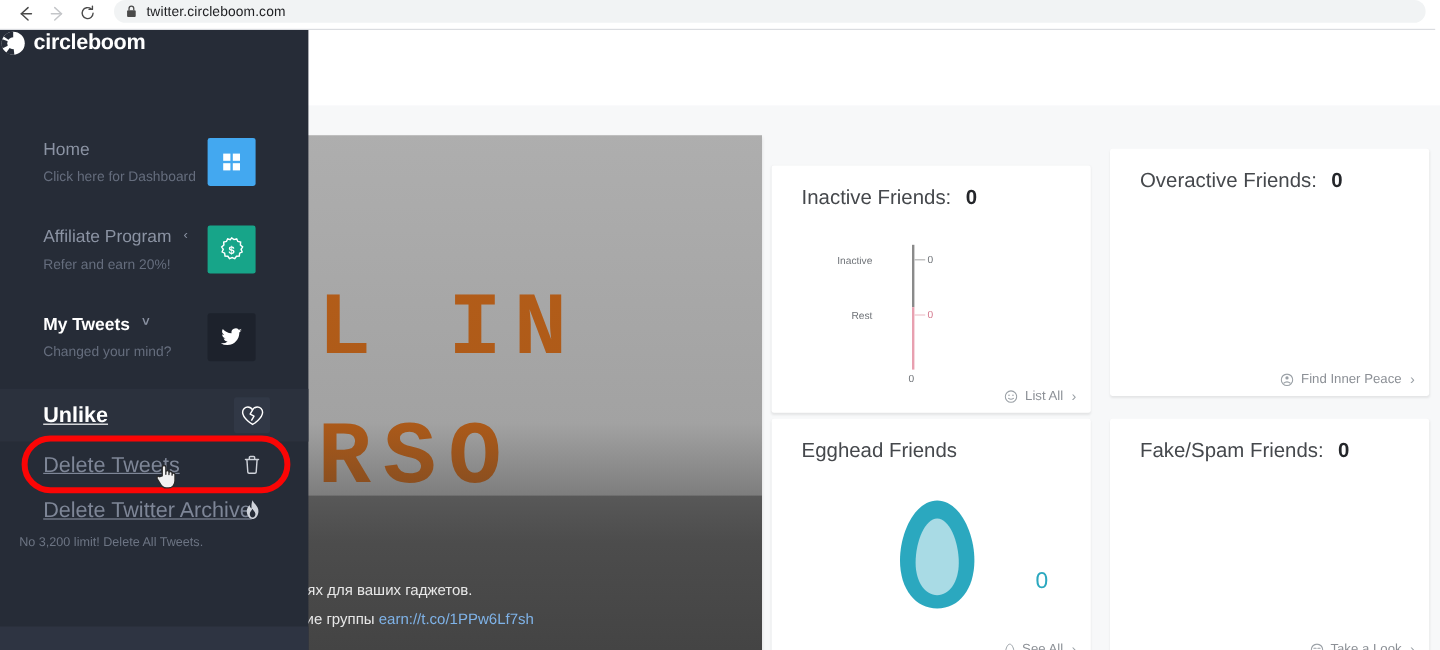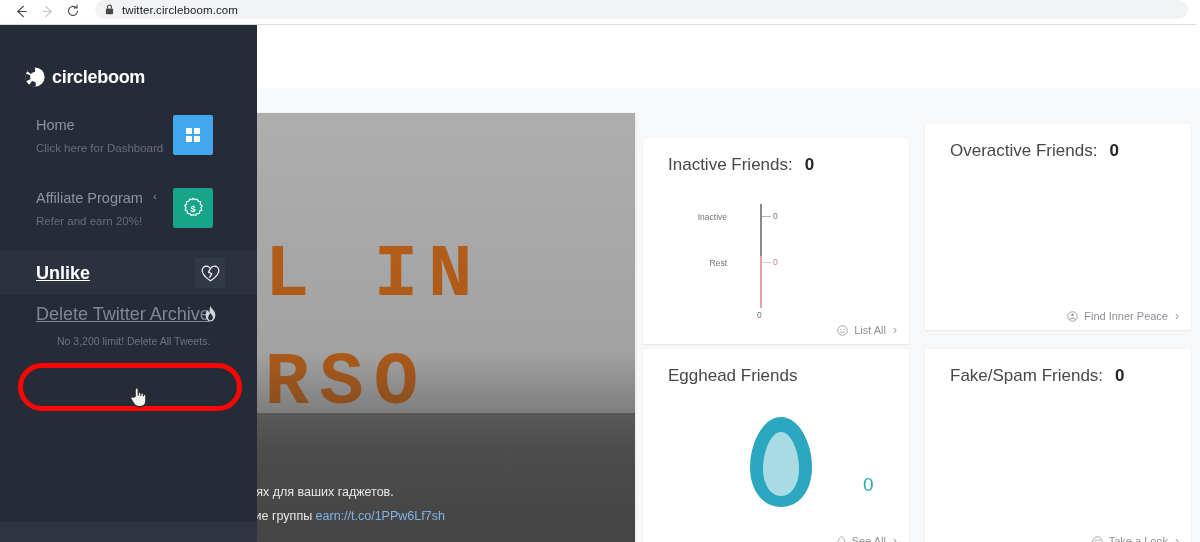--- a/index.html
+++ b/index.html
@@ -49,21 +49,21 @@
 
   
   .sidebar {
     position: absolute; left: 0; top: 0; width: 257px; height: 517px;
     background: #262c37; z-index: 40;
   }
   .sidebar-footer {
     position: absolute; left: 0; bottom: 0; width: 257px; height: 20px;
     background: #2e3442;
   }
-  .brand { height: 63px; display: flex; align-items: flex-end; padding-left: 24px; }
+  .brand { height: 63px; display: flex; align-items: flex-start; }
   .brand-mark { width: 22px; height: 22px; margin-right: 6px; flex: 0 0 auto; }
   .brand-text { color: #ffffff; font-size: 18px; font-weight: bold; letter-spacing: -.3px; }
 
   .nav-gap { height: 17px; }
 
   .nav-item {
     position: relative; height: 73px; padding: 12px 0 0 36px;
   }
   .nav-title {
     font-size: 14.5px; color: #8b93a3; display: flex; align-items: flex-start;
@@ -88,21 +88,21 @@
   .sub-item.selected { background: #2b313d; }
   .sub-label { font-size: 18px; color: #7e8697; text-decoration: underline; }
   .sub-item.selected .sub-label { color: #ffffff; font-weight: bold; }
   .sub-tile {
     position: absolute; right: 32px; top: 4px;
     width: 30px; height: 30px; border-radius: 2px;
     display: flex; align-items: center; justify-content: center;
     background: transparent;
   }
   .sub-item.selected .sub-tile { background: #313846; }
-  .sub-note { font-size: 10.5px; color: #6c7483; padding-left: 57px; margin-top: 2px; }
+  .sub-note { font-size: 10.5px; color: #6c7483; padding-left: 16px; margin-top: 2px; }
 
   
   .highlight-oval {
     position: absolute; left: 18px; top: 338px; width: 224px; height: 48px;
     border: 5px solid #fb0505; border-radius: 26px;
     z-index: 60; pointer-events: none;
   }
   .cursor { position: absolute; left: 130px; top: 361px; z-index: 70; }
 
   
@@ -403,32 +403,54 @@
         </div>
         <div class="nav-sub">Refer and earn 20%!</div>
         <div class="tile green">
           <svg width="22" height="22" viewBox="0 0 24 24">
             <path d="M12 1.4 l2.1 1.5 2.5-.6 1.1 2.3 2.5.6-.2 2.6 2 1.7-1.4 2.2 1 2.4-2.3 1.2-.3 2.6-2.6.2-1.5 2.1-2.4-1-2.4 1-1.5-2.1-2.6-.2-.3-2.6L3.4 14.1l1-2.4L3 9.5l2-1.7-.2-2.6 2.5-.6 1.1-2.3 2.5.6z" fill="none" stroke="#ffffff" stroke-width="1.3"></path>
             <text x="12" y="16" font-family="Liberation Sans, sans-serif" font-size="10" font-weight="bold" fill="#ffffff" text-anchor="middle">$</text>
           </svg>
         </div>
       </div>
 
+      <div class="nav-item">
+        <div class="nav-title active">
+          <span>My Tweets</span>
+          <span class="caret">˅</span>
+        </div>
+        <div class="nav-sub">Changed your mind?</div>
+        <div class="tile dark">
+          <svg width="18" height="16" viewBox="0 0 24 20">
+              <path d="M23.6 2.4a9.3 9.3 0 0 1-2.7.75A4.7 4.7 0 0 0 22.97.57a9.4 9.4 0 0 1-2.98 1.14A4.7 4.7 0 0 0 11.9 5.7 13.3 13.3 0 0 1 2.2 1a4.7 4.7 0 0 0 1.45 6.27 4.6 4.6 0 0 1-2.12-.58v.06a4.7 4.7 0 0 0 3.76 4.6 4.7 4.7 0 0 1-2.1.08 4.7 4.7 0 0 0 4.38 3.26A9.4 9.4 0 0 1 0 16.6a13.3 13.3 0 0 0 7.2 2.1c8.64 0 13.37-7.15 13.37-13.35l-.01-.6a9.5 9.5 0 0 0 2.34-2.43z" fill="#ffffff"></path>
+            </svg>
+        </div>
+      </div>
 
       <div class="sub-item selected" style="height:44px;">
         <span class="sub-label">Unlike</span>
         <span class="sub-tile" style="top:7px;">
           <svg width="19" height="17" viewBox="0 0 22 20">
               <path d="M11 18.5 C11 18.5 1.2 12.7 1.2 6.6 C1.2 3.5 3.6 1.3 6.3 1.3 C8.2 1.3 9.9 2.4 11 4.1 C12.1 2.4 13.8 1.3 15.7 1.3 C18.4 1.3 20.8 3.5 20.8 6.6 C20.8 12.7 11 18.5 11 18.5 Z" fill="none" stroke="#ffffff" stroke-width="1.4"></path>
               <path d="M11 4.1 L8.6 8.4 L12.4 10.4 L9.8 14.8" fill="none" stroke="#ffffff" stroke-width="1.4" stroke-linejoin="round"></path>
             </svg>
         </span>
       </div>
 
 
+      <div class="sub-item">
+        <span class="sub-label">Delete Tweets</span>
+        <span class="sub-tile">
+          <svg width="16" height="17" viewBox="0 0 18 20">
+              <path d="M2.6 4.6 H15.4" stroke="#cfd3da" stroke-width="1.4" stroke-linecap="round"></path>
+              <path d="M6.4 4.6 V2.6 a1 1 0 0 1 1-1 h3.2 a1 1 0 0 1 1 1 V4.6" fill="none" stroke="#cfd3da" stroke-width="1.4"></path>
+              <path d="M4 4.6 L4.9 17 a1.2 1.2 0 0 0 1.2 1.1 h5.8 a1.2 1.2 0 0 0 1.2-1.1 L14 4.6" fill="none" stroke="#cfd3da" stroke-width="1.4" stroke-linejoin="round"></path>
+            </svg>
+        </span>
+      </div>
 
       <div class="sub-item">
         <span class="sub-label">Delete Twitter Archive</span>
         <span class="sub-tile">
           <svg width="17" height="18" viewBox="0 0 18 20">
               <path d="M9 1 C10.5 5 14.4 6 14.4 11.2 C14.4 15.2 11.9 18.4 9 18.4 C6.1 18.4 3.6 15.2 3.6 11.2 C3.6 8.6 5 6.8 6.2 5.4 C6.4 7 7.1 8 8.1 8.6 C7.7 6 8.1 3.1 9 1 Z" fill="#cfd3da"></path>
               <path d="M9 17 C7.5 17 6.4 15.6 6.4 13.8 C6.4 11.6 8.2 10.6 8.8 8.8 C9.6 10.6 11.6 11.6 11.6 13.8 C11.6 15.6 10.5 17 9 17 Z" fill="#262c37"></path>
             </svg>
         </span>
       </div>

